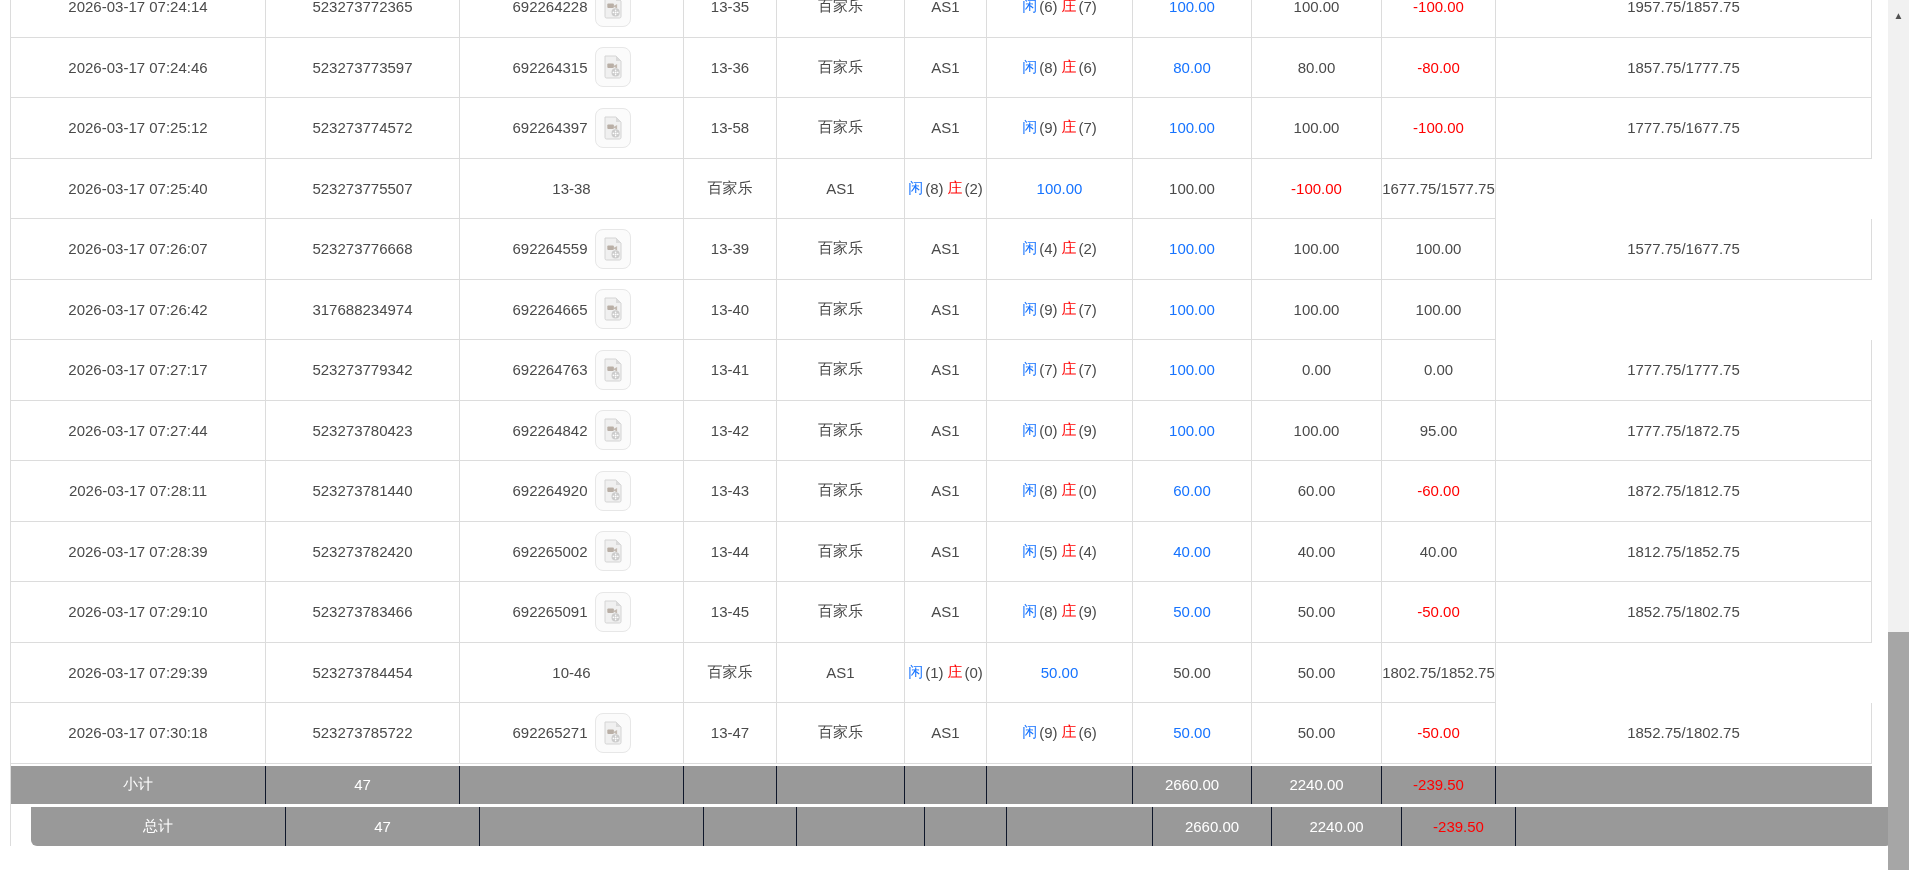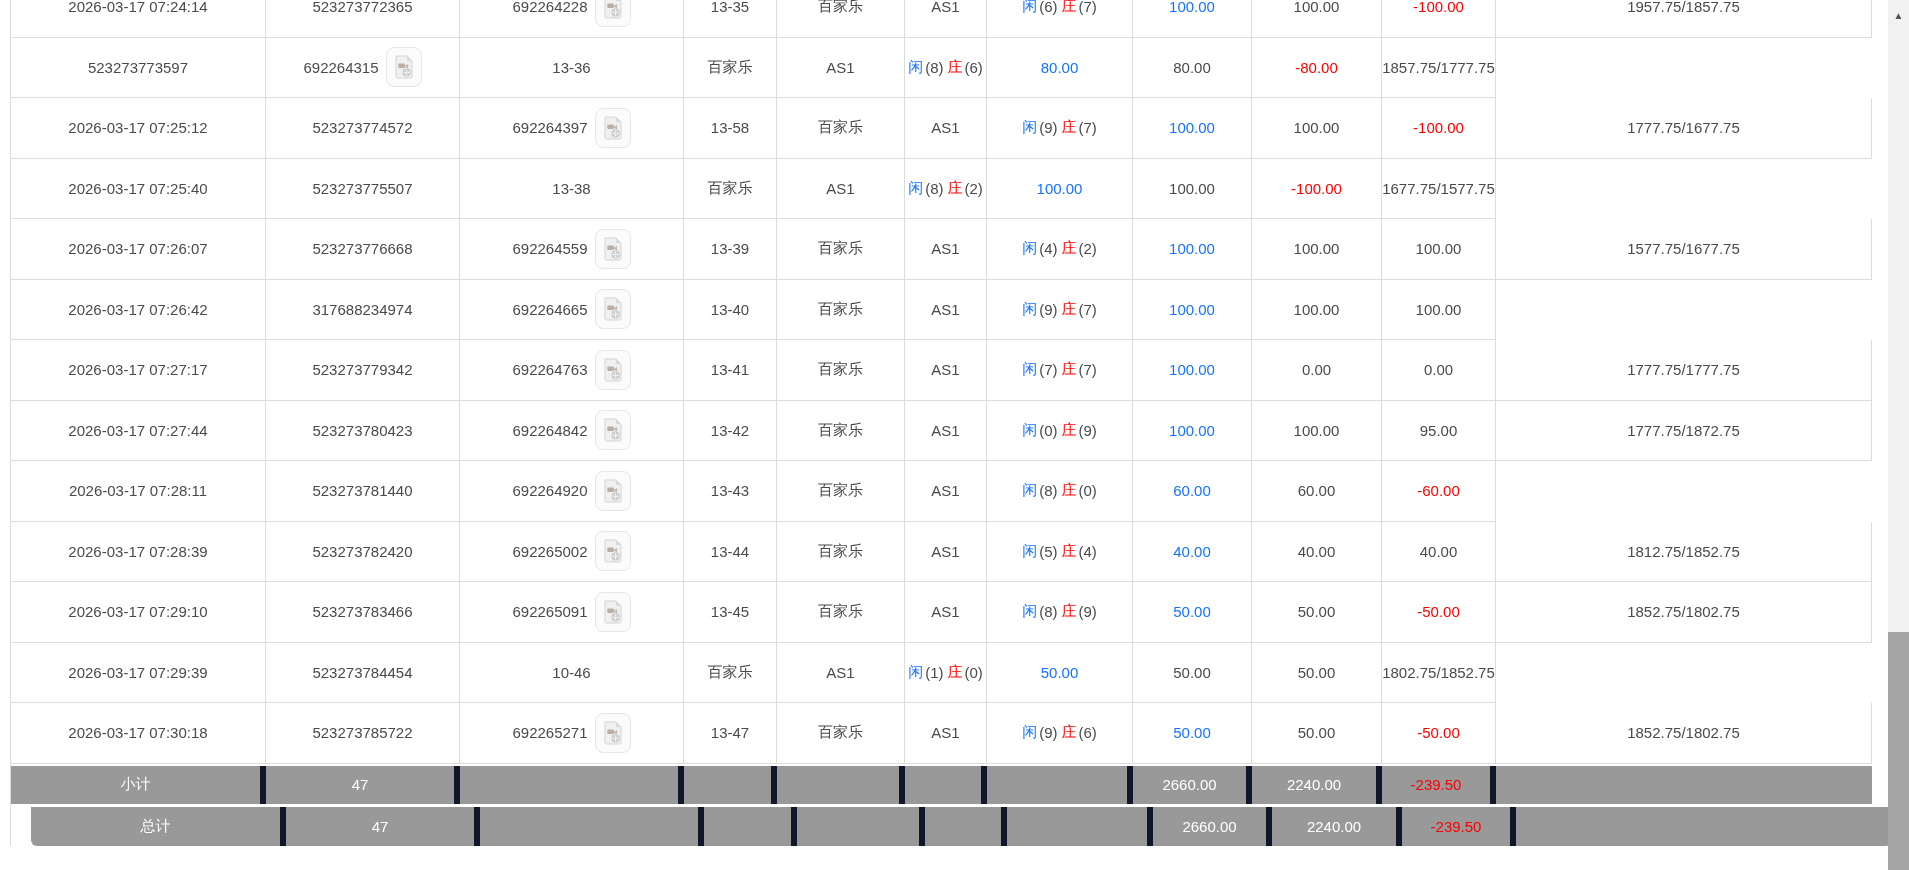--- a/index.html
+++ b/index.html
@@ -38,21 +38,21 @@
     background:#fbfbfb;display:flex;align-items:center;justify-content:center;
     padding:0;cursor:pointer;
   }
   .bet-link{cursor:pointer;}
   
   .footer-wrap{margin-top:2px;}
   .tr.footer-row{height:38px;background:transparent;margin-top:0;}
   .tr.footer-row + .tr.footer-row{margin-top:3px;height:39px;padding-left:20px;}
   .footer-row .td{
     background:#999999;color:#ffffff;
-    border-right:6px solid #0f172a;border-bottom:none;
+    border-right:1px solid #0f172a;border-bottom:none;
   }
   .footer-row .td:last-child{border-right:none;}
   .footer-row.last .td:first-child{border-radius:0 0 0 6px;}
   .footer-row.last .td:last-child{border-radius:0 0 6px 0;}
   
   .scrollbar{
     position:absolute;top:0;right:0;width:21px;height:870px;
     background:#f1f1f1;
   }
   .scroll-up{
@@ -119,20 +119,23 @@
     <div class="td">
           <span class="neg">-100.00</span>
         </div>
     <div class="td">
           <span>1957.75/1857.75</span>
         </div>
   </div>
 
   <div class="tr data-row">
     <div class="td">
+          <span>2026-03-17 07:24:46</span>
+        </div>
+    <div class="td">
           <span>523273773597</span>
         </div>
     <div class="td video-cell">
       <span>692264315</span>
       <button class="video-btn">
         <svg width="20" height="24" viewBox="0 0 20 24">
           <path d="M2 1h11l5 5v15.5A1.5 1.5 0 0 1 16.5 23h-13A1.5 1.5 0 0 1 2 21.5z" fill="#f0f0f0" stroke="#d4d4d4"></path>
           <path d="M13 1l5 5h-5z" fill="#dadada"></path>
           <rect x="4.3" y="8.6" width="6.6" height="4.4" rx="1" fill="#b9afa6"></rect>
           <path d="M10.9 10.8l3.2-1.8v4.6l-3.2-1.8z" fill="#c3bab2"></path>
@@ -520,20 +523,23 @@
           <span>(0)</span>
     </div>
     <div class="td blue bet-link">
           <span>60.00</span>
         </div>
     <div class="td">
           <span>60.00</span>
         </div>
     <div class="td">
           <span class="neg">-60.00</span>
+        </div>
+    <div class="td">
+          <span>1872.75/1812.75</span>
         </div>
   </div>
 
   <div class="tr data-row">
     <div class="td">
           <span>2026-03-17 07:28:39</span>
         </div>
     <div class="td">
           <span>523273782420</span>
         </div>

